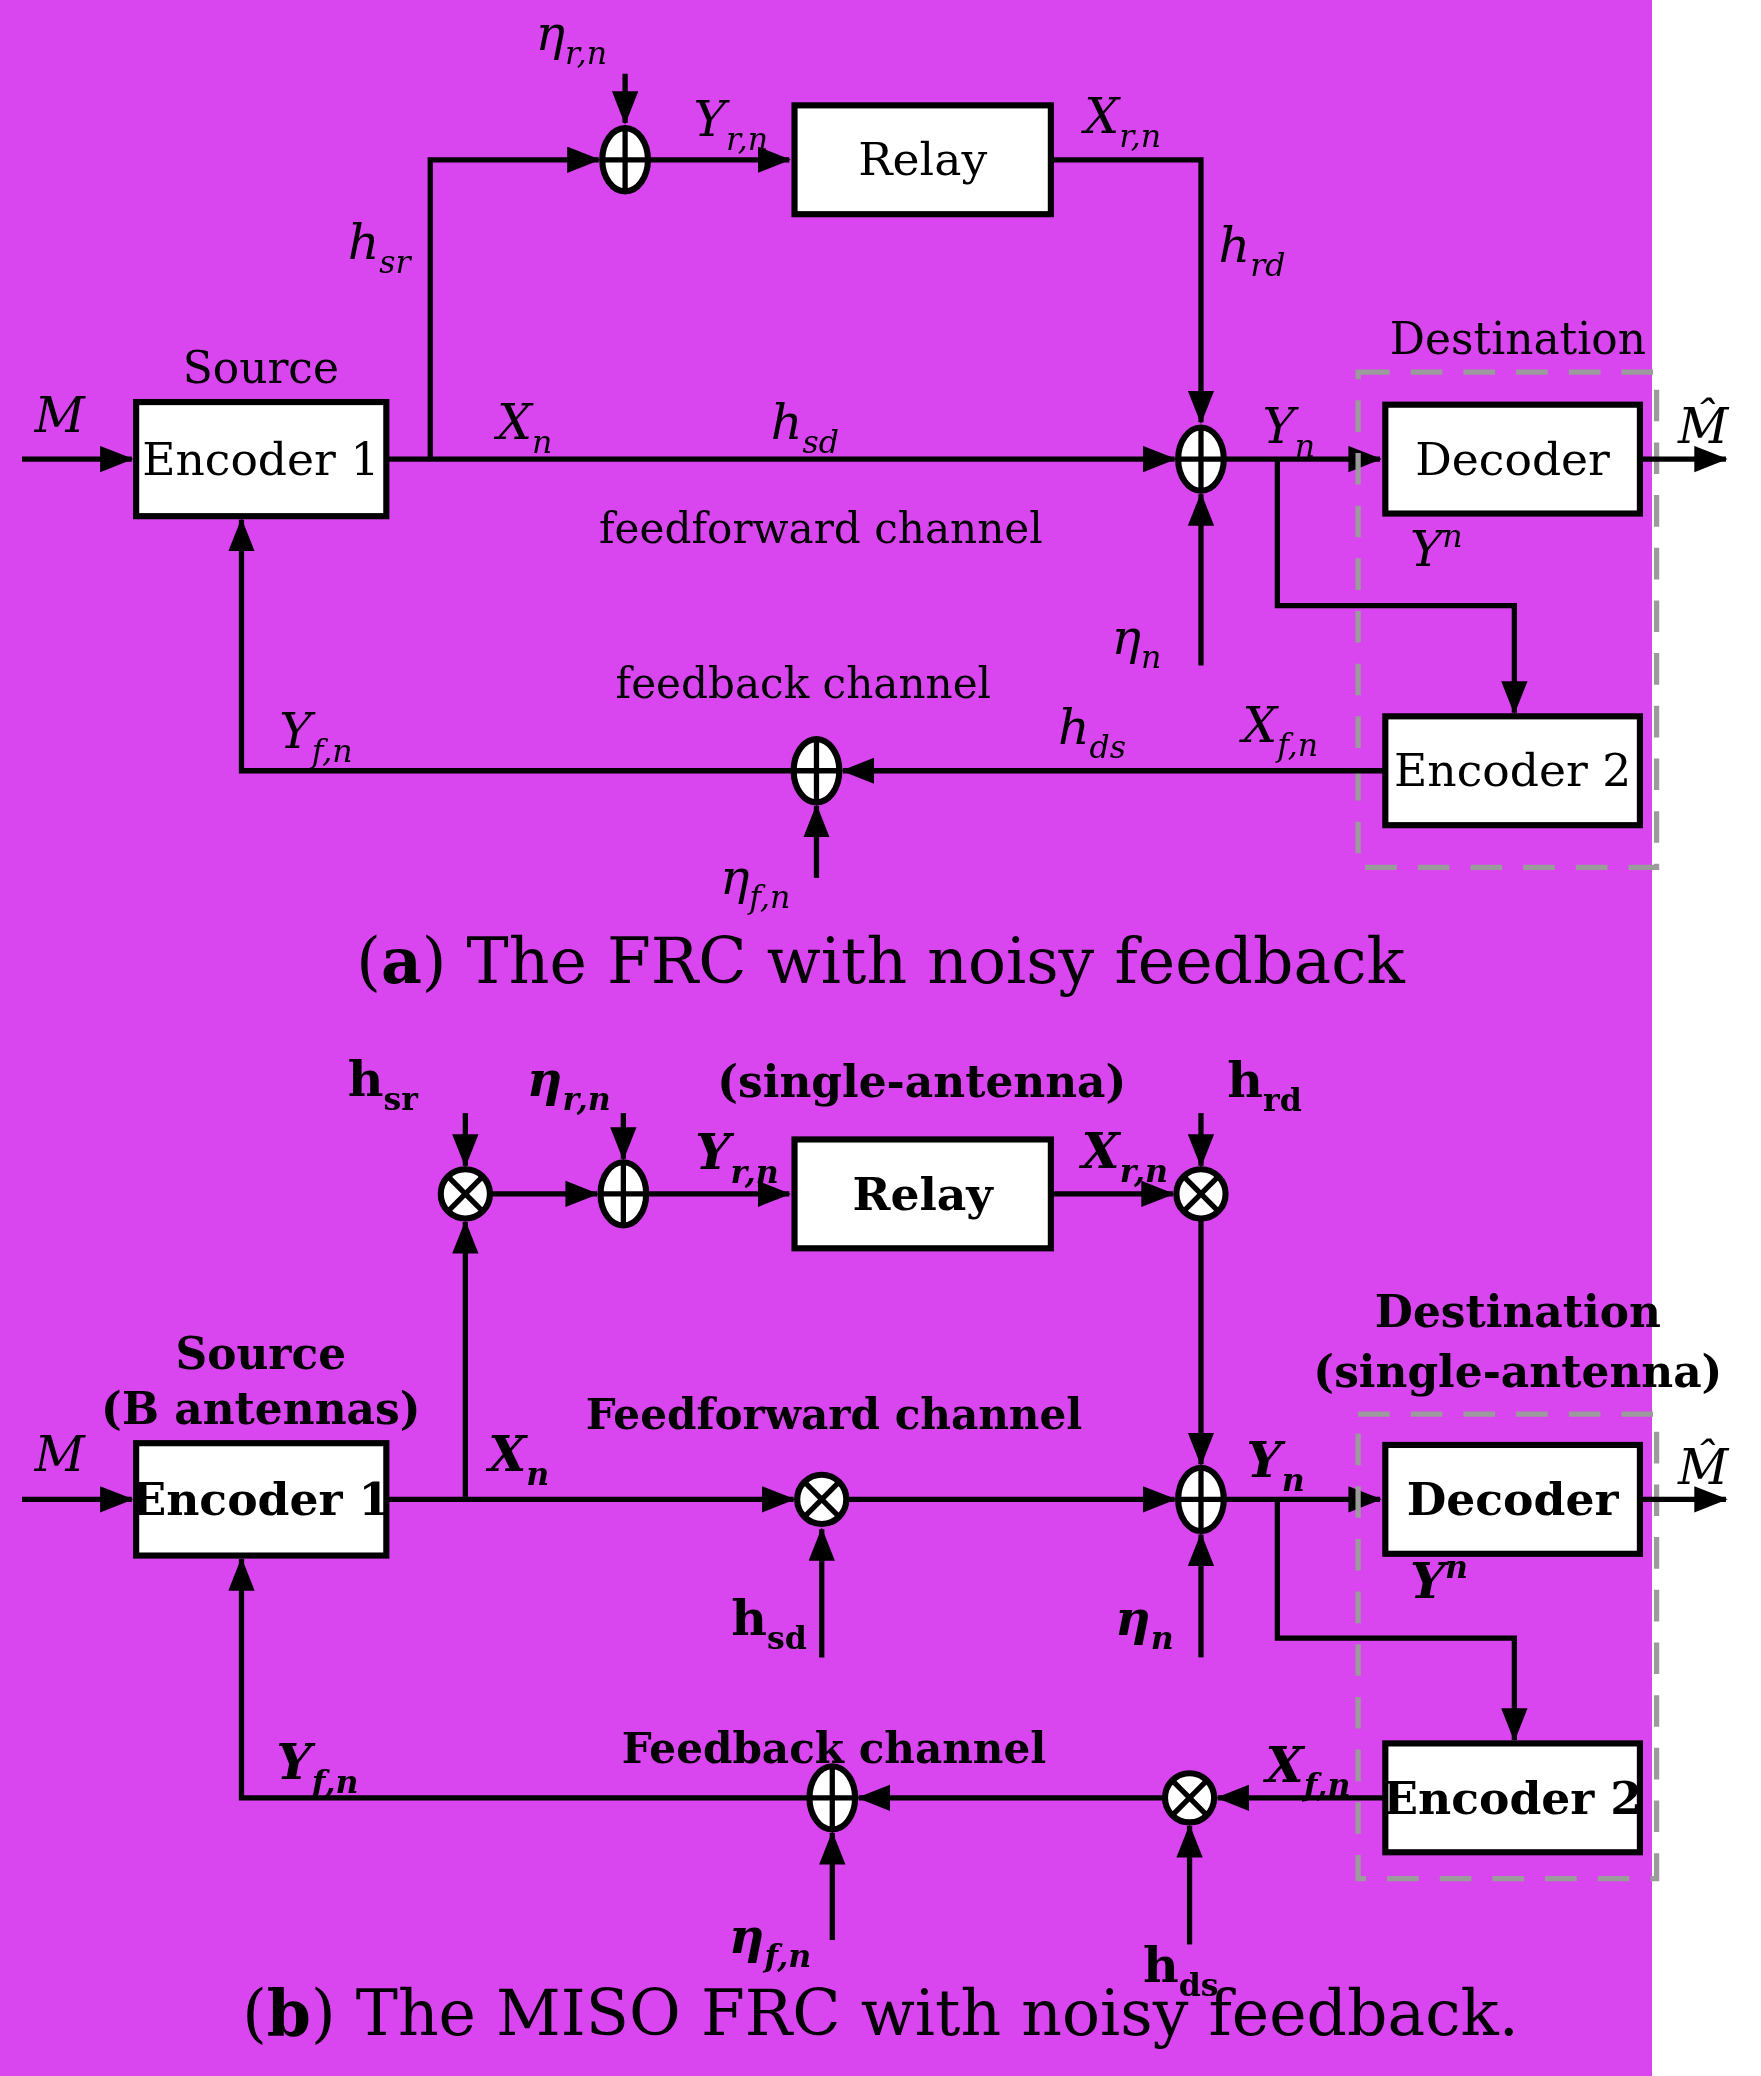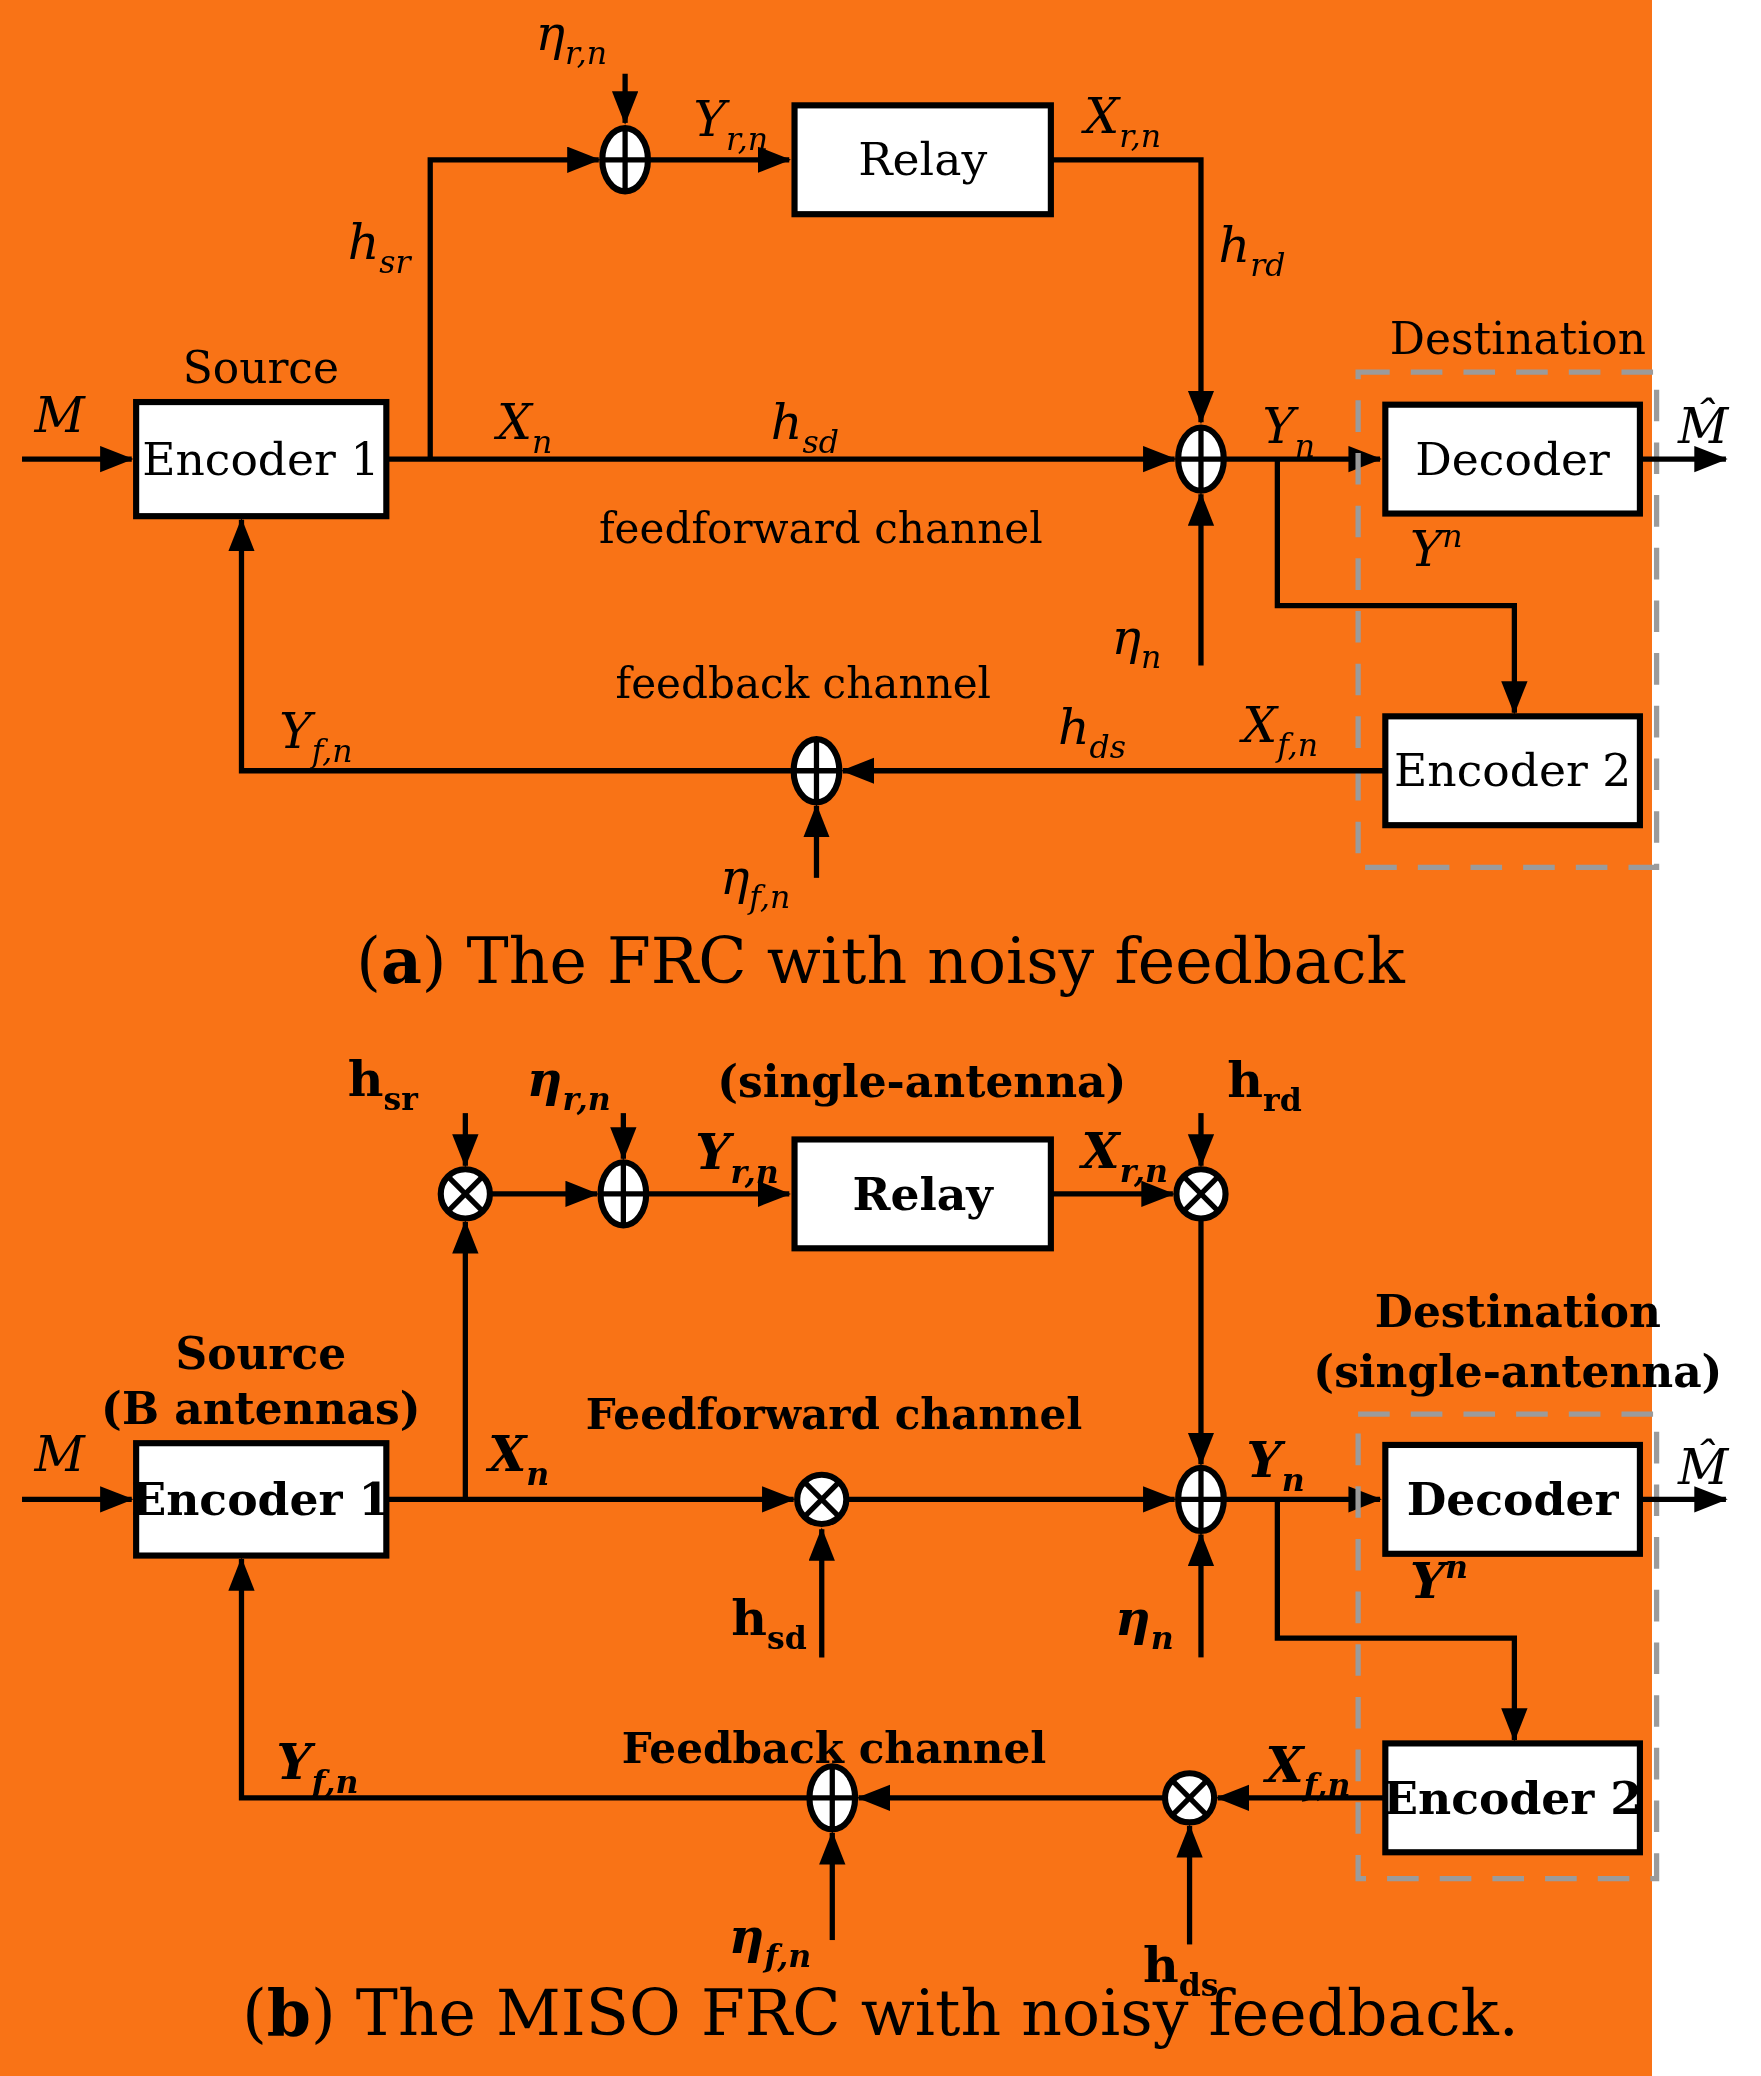--- a/index.html
+++ b/index.html
@@ -1,16 +1,16 @@
 <!DOCTYPE html>
 <html style="font-size:14px"><head>
 <meta charset="utf-8">
 <style>
   html,body{margin:0;padding:0;background:#fff;}
-  .page{width:1652px;height:2077px;position:relative;background:#f97316;}
+  .page{width:1652px;height:2077px;position:relative;background:#d946ef;}
   svg{display:block;}
   text{font-family:"DejaVu Serif","Liberation Serif",serif;fill:#000;}
   .ln{stroke:#000;stroke-width:6;fill:none;}
   .bx{fill:#fff;stroke:#000;stroke-width:7;}
   .sym{fill:#fff;stroke:#000;stroke-width:7;}
   .sa{stroke:#000;stroke-width:6;}
   .dash{fill:none;stroke:#9b9b9b;stroke-width:6;stroke-dasharray:36 24;}
   .m{font-size:56px;font-style:italic;}
   .sub{font-size:36px;}
   .boxlbl{font-size:52px;}

